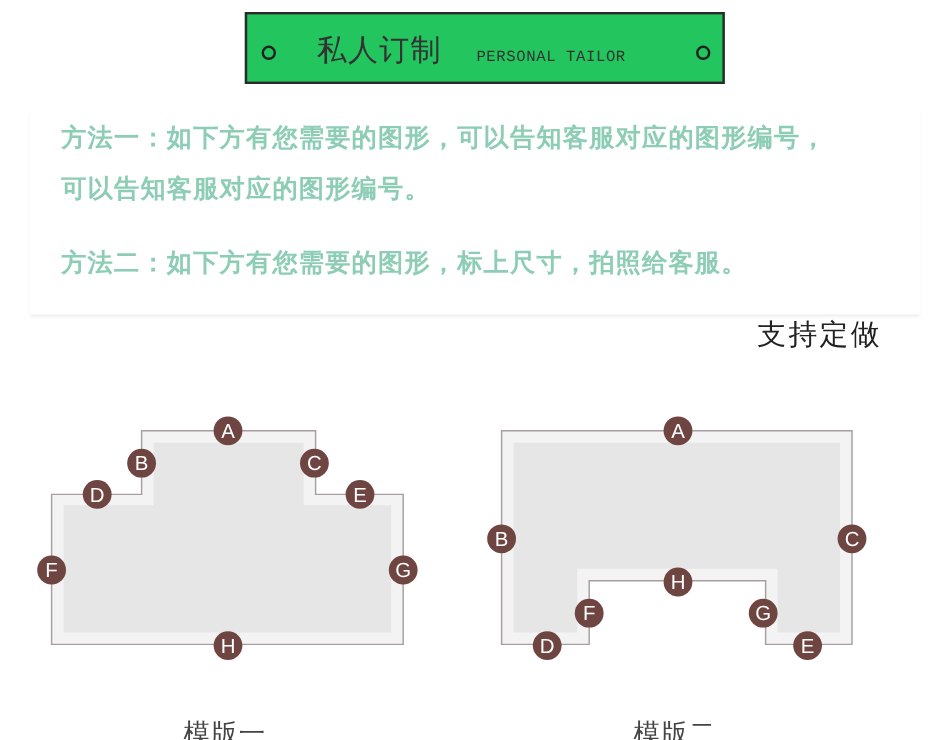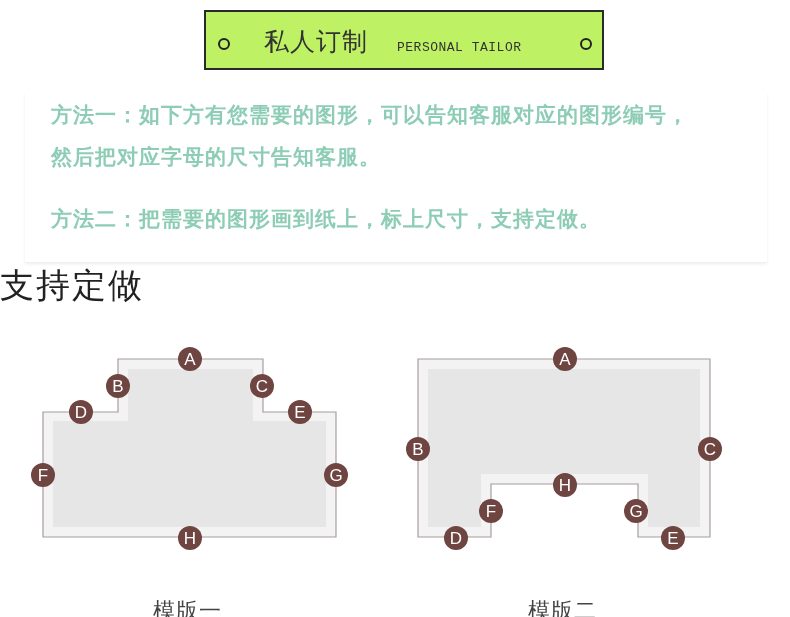--- a/index.html
+++ b/index.html
@@ -1,49 +1,49 @@
 <!DOCTYPE html>
 <html><head>
 <meta charset="utf-8">
 <style>
   html, body { margin:0; padding:0; background:#ffffff; }
   body { width:790px; height:617px; position:relative; overflow:hidden;
          font-family:"DejaVu Sans", sans-serif; }
   .banner { position:absolute; left:204px; top:10px; width:400px; height:60px;
-            border:2px solid #2a2a2a; box-sizing:border-box; background:#bef264; }
+            border:2px solid #2a2a2a; box-sizing:border-box; background:#22c55e; }
   .banner .hole { position:absolute; top:26px; width:8px; height:8px;
                   border:2px solid #222; border-radius:50%; }
   .banner .hole.l { left:12px; }
   .banner .hole.r { right:10px; }
   .banner .cn { position:absolute; left:58px; top:13px; font-size:25px; color:#333;
                 letter-spacing:1px; }
   .banner .en { position:absolute; left:191px; top:28px; font-size:13px; color:#333;
                 font-family:"Liberation Mono", "DejaVu Sans Mono", monospace; letter-spacing:0.5px;text-align:right; }
   .panel { position:absolute; left:25px; top:92px; width:742px; height:170px; background:#fff;
            box-shadow:0 2px 3px rgba(0,0,0,0.08); }
   .m { position:absolute; left:51px; font-size:21px; color:#8dcdb6; letter-spacing:1px; white-space:nowrap;font-weight:bold; }
-  .title { position:absolute; left:0; width:735px; text-align:left; top:263px;
-           font-size:34px; color:#222; letter-spacing:2px; }
+  .title { position:absolute; left:0; width:735px; text-align:right; top:263px;
+           font-size:24px; color:#222; letter-spacing:2px; }
   svg.shapes { position:absolute; left:0; top:0; }
   .label { position:absolute; top:596px; font-size:22px; color:#444; letter-spacing:1px; }
 </style>
 </head>
 <body>
 
 <div class="banner">
   <span class="hole l"></span>
   <span class="cn">私人订制</span>
   <span class="en">PERSONAL TAILOR</span>
   <span class="hole r"></span>
 </div>
 
 <div class="panel"></div>
 <div class="m" style="top:101px">方法一：如下方有您需要的图形，可以告知客服对应的图形编号，</div>
-<div class="m" style="top:143px">然后把对应字母的尺寸告知客服。</div>
-<div class="m" style="top:205px">方法二：把需要的图形画到纸上，标上尺寸，支持定做。</div>
+<div class="m" style="top:143px">可以告知客服对应的图形编号。</div>
+<div class="m" style="top:205px">方法二：如下方有您需要的图形，标上尺寸，拍照给客服。</div>
 
 <div class="title">支持定做</div>
 
 <svg class="shapes" width="790" height="617">
 
   <g>
     <polygon points="43,412 118,412 118,359 263,359 263,412 336,412 336,537 43,537" fill="#f3f3f3" stroke="#a89e9e" stroke-width="1.2"></polygon>
     <polygon points="53,421 128,421 128,369 253,369 253,421 326,421 326,527 53,527" fill="#e6e6e6"></polygon>
   </g>
 

